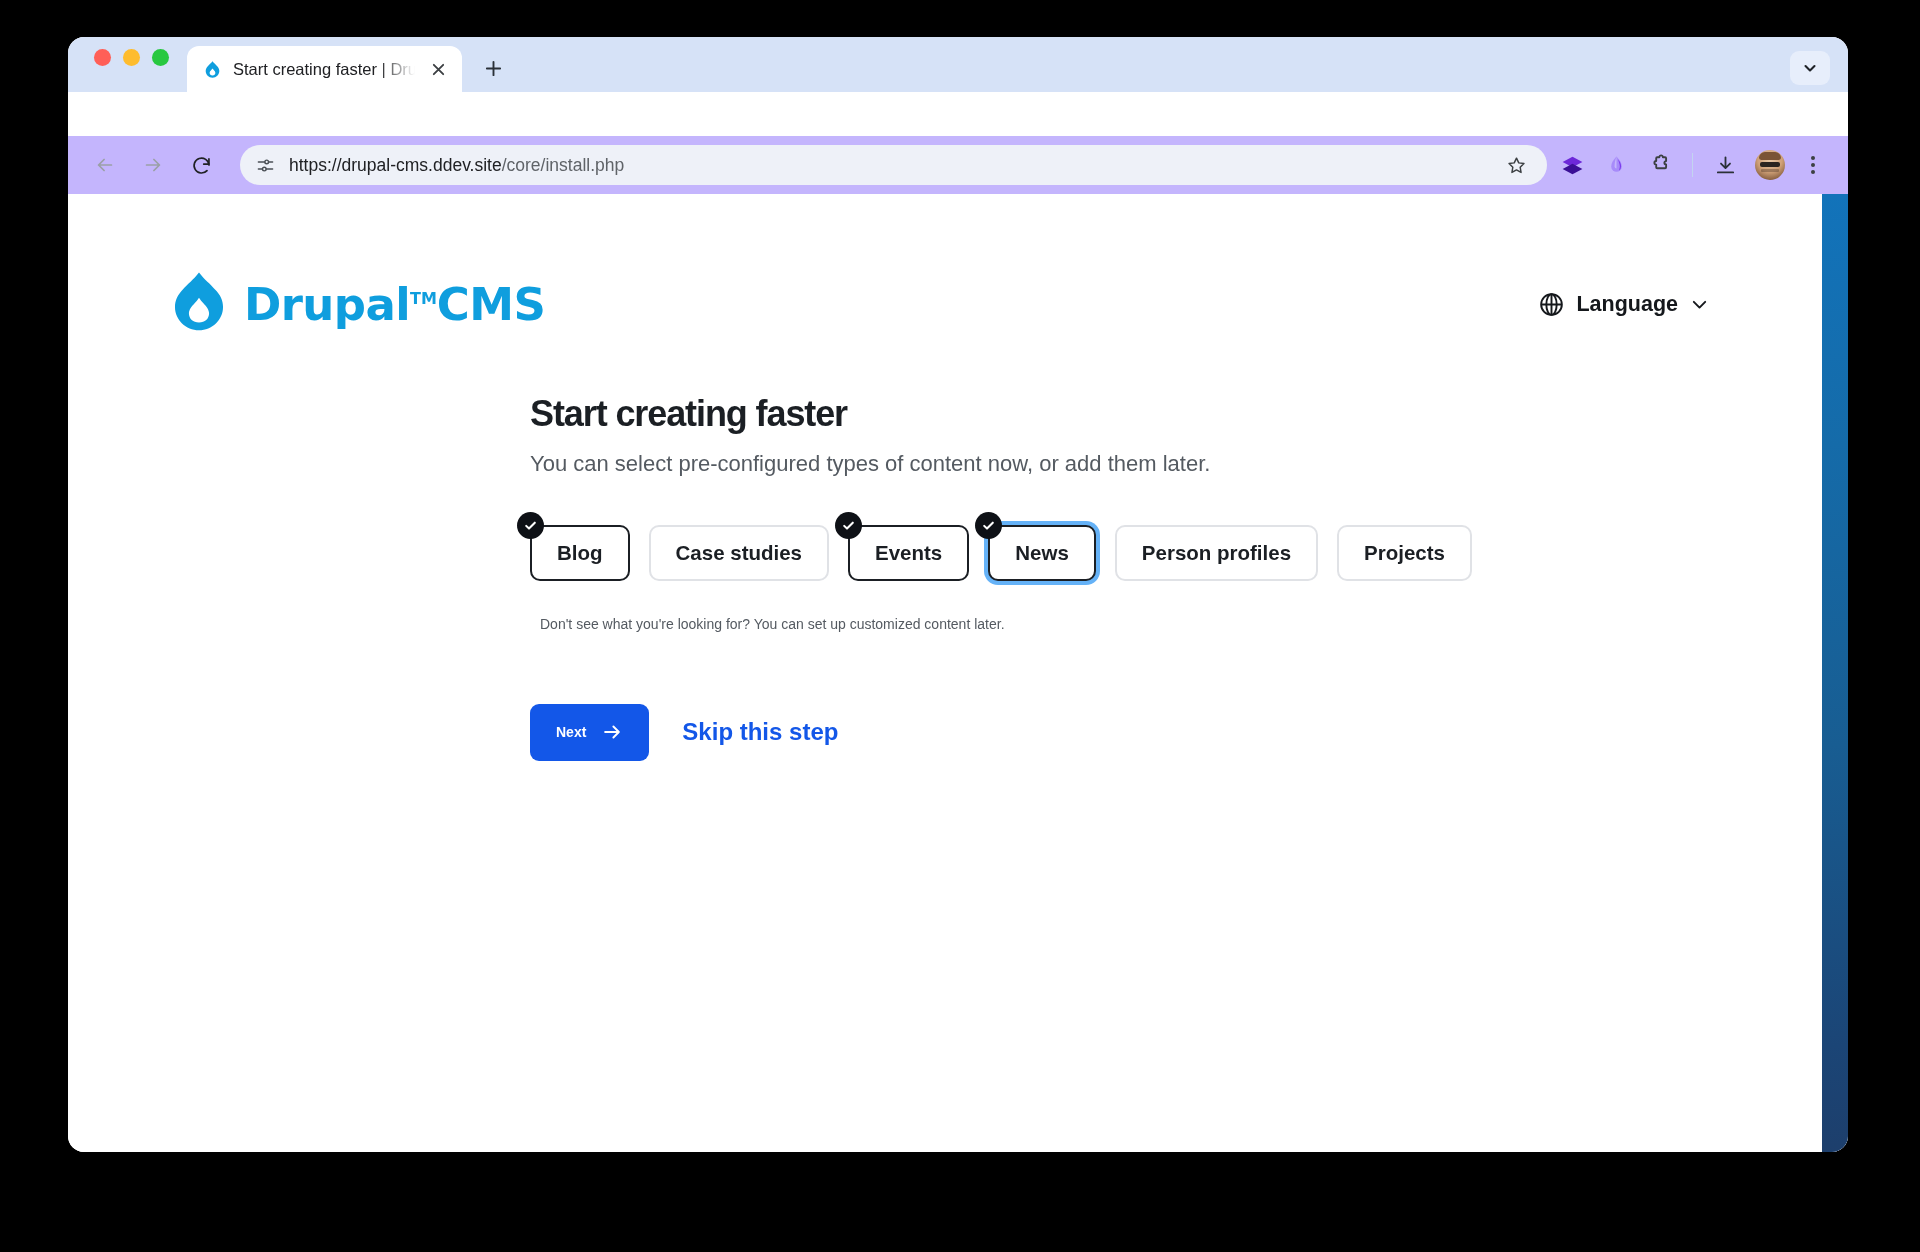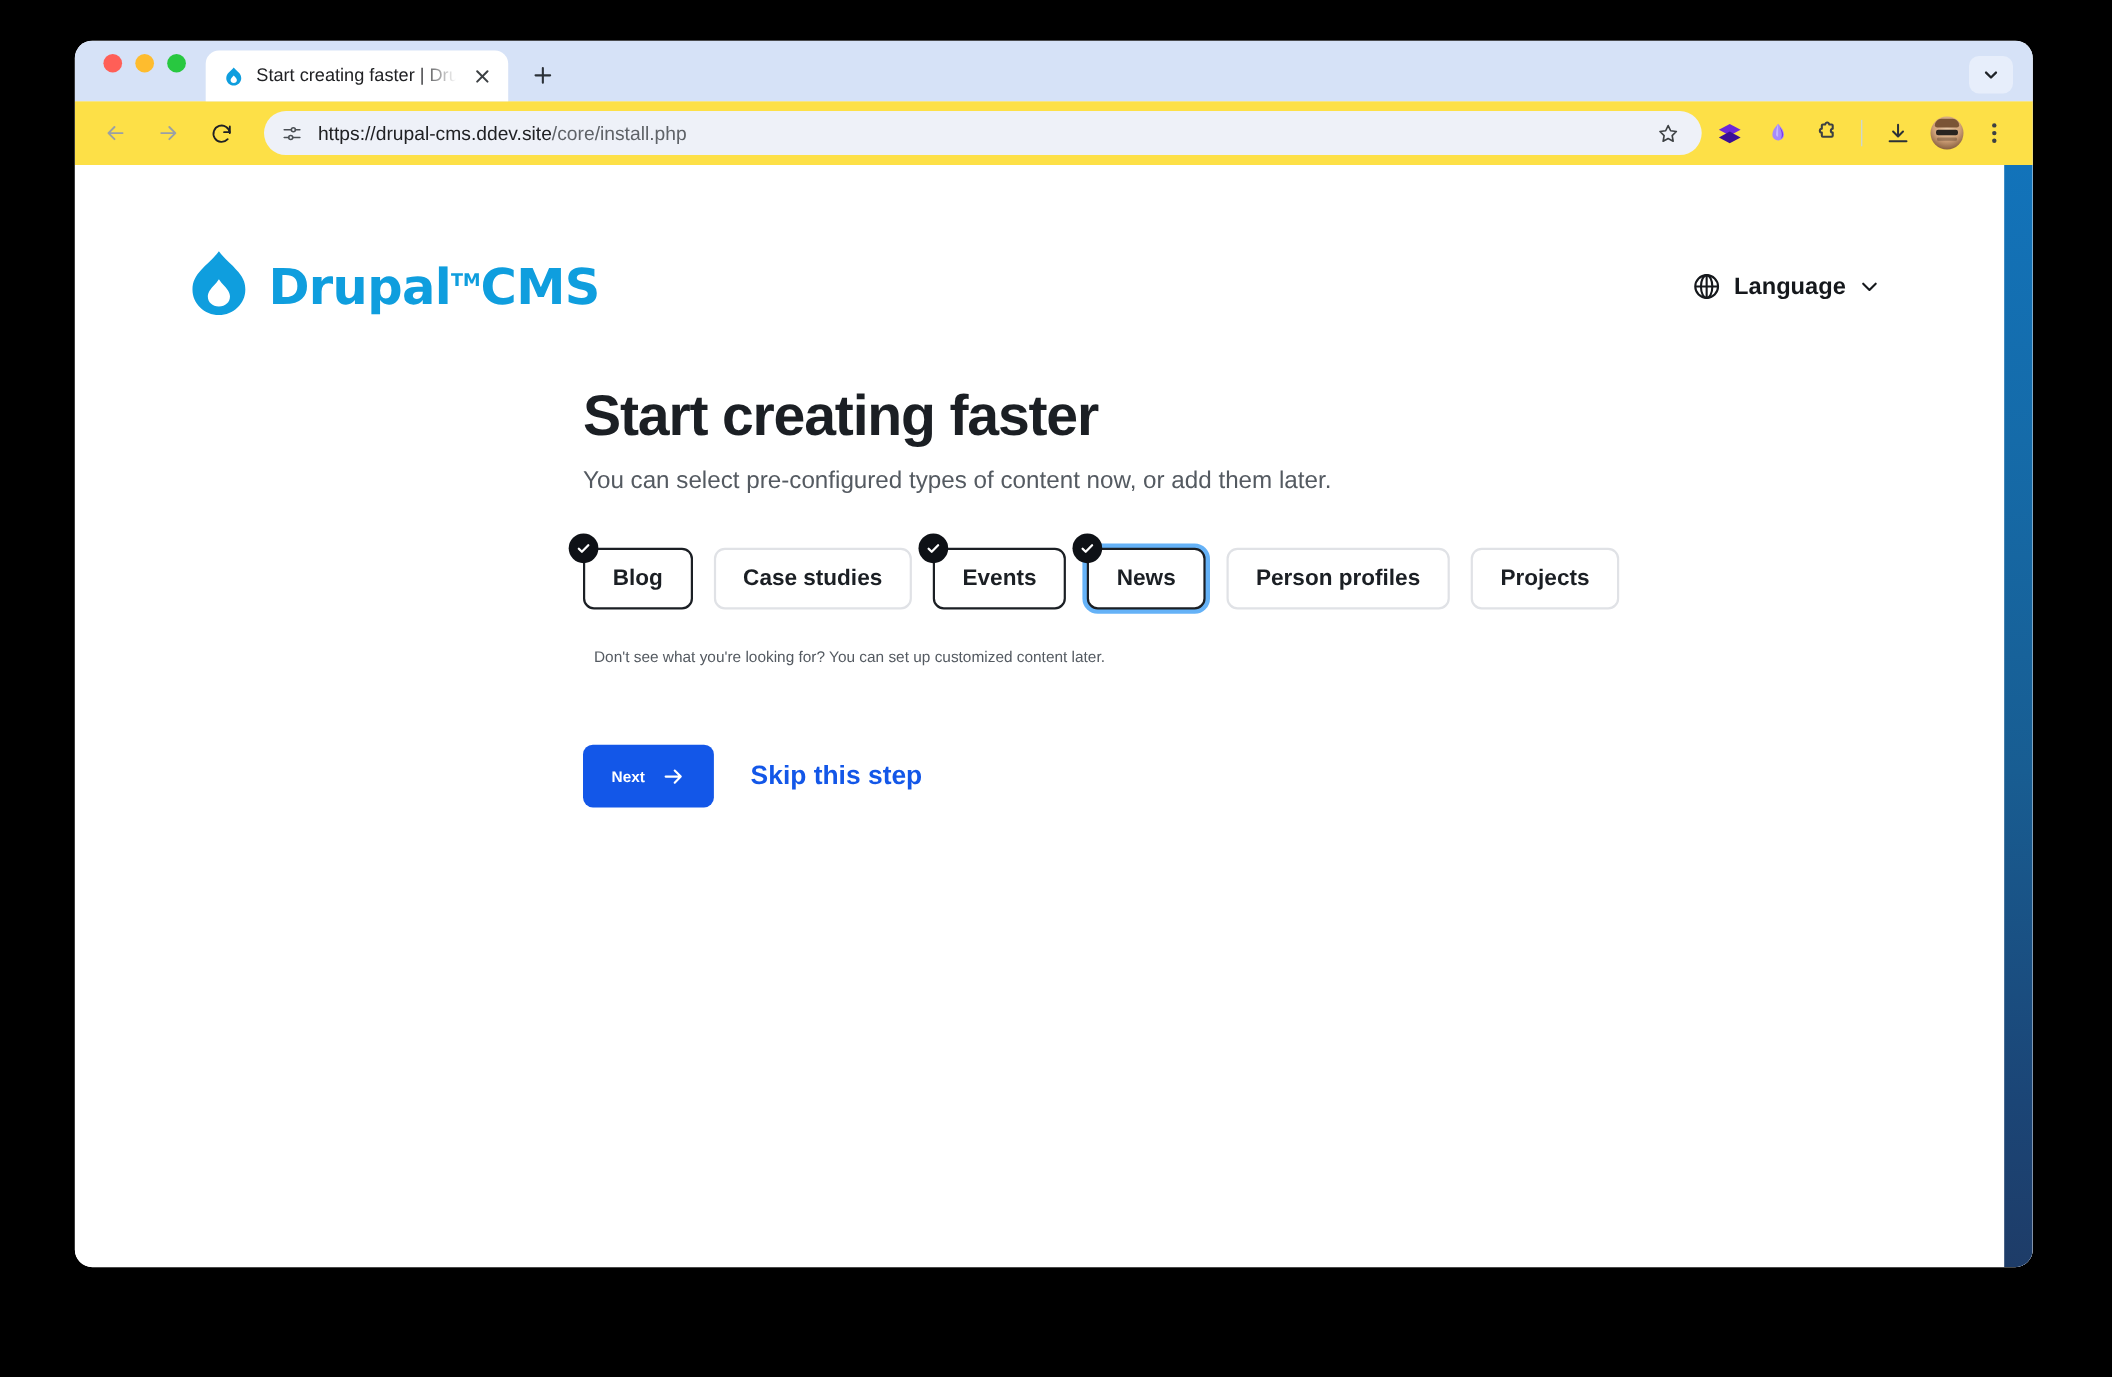--- a/index.html
+++ b/index.html
@@ -89,25 +89,26 @@
     width: 40px; height: 34px;
     background: #e7eefb;
     border-radius: 9px;
     display: flex; align-items: center; justify-content: center;
     color: #1f2328;
   }
 
   
   #toolbar {
     height: 58px;
-    background: #fde047;
+    background: #c4b5fd;
     display: flex;
     align-items: center;
     padding: 0 18px 0 16px;
     gap: 6px;
+    margin-top: 44px;
   }
   .nav-btn {
     width: 42px; height: 42px;
     display: flex; align-items: center; justify-content: center;
     border-radius: 50%;
     flex: 0 0 auto;
   }
   .nav-btn.dim { color: #9aa0a6; }
   .nav-btn.dark { color: #202124; }
 
@@ -234,21 +235,21 @@
     color: #15181c;
     font-size: 21.5px;
     font-weight: 600;
   }
 
   
   #install-main {
     padding: 55px 0 0 462px;
   }
   #page-title {
-    font-size: 52px;
+    font-size: 36px;
     font-weight: 700;
     color: #1b1f24;
     letter-spacing: -1.1px;
     line-height: 1.1;
   }
   #page-subtitle {
     margin-top: 17px;
     font-size: 22px;
     color: #545a61;
   }

